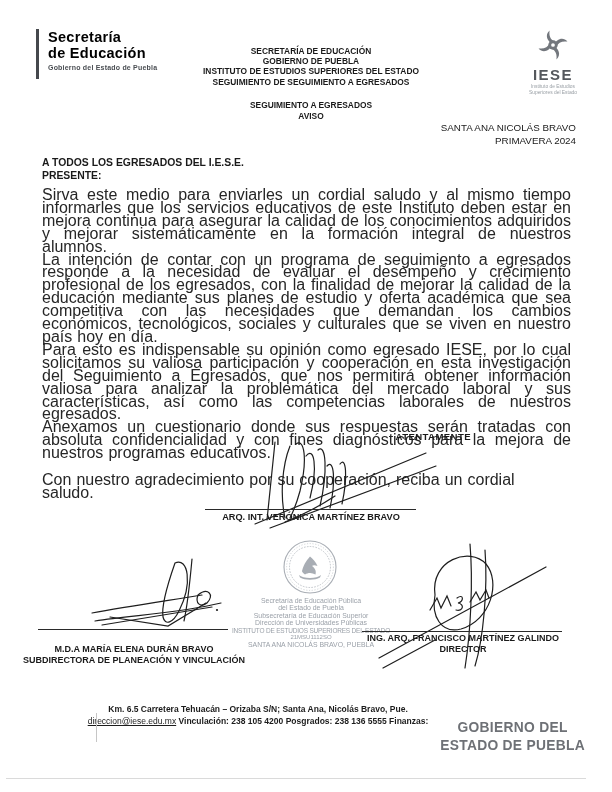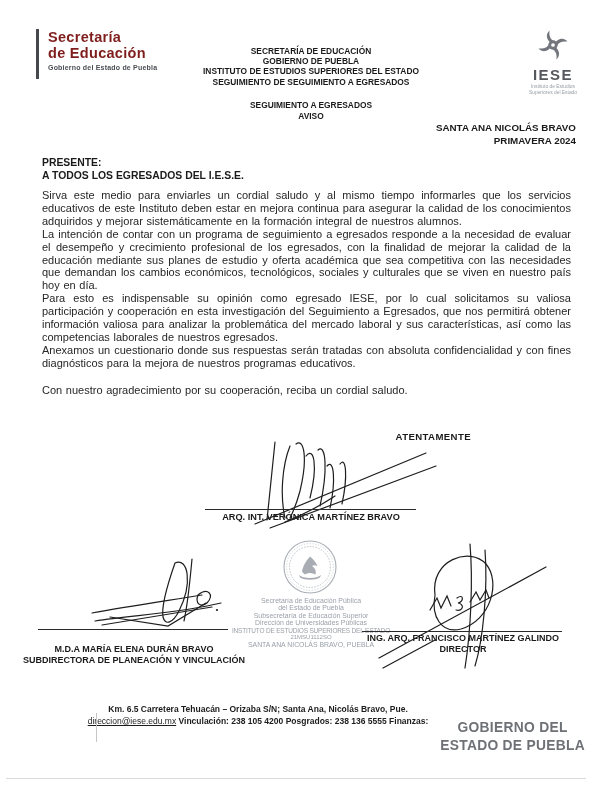--- a/index.html
+++ b/index.html
@@ -3,33 +3,33 @@
 <meta charset="utf-8">
 <style>
   html,body{margin:0;padding:0;background:#ffffff;}
   .page{
     position:relative;width:612px;height:792px;margin:0 auto;background:#ffffff;
     font-family:"Liberation Sans", sans-serif;color:#262626;overflow:hidden;
   }
   
   .brand-left{position:absolute;left:36px;top:29px;display:flex;gap:9px;}
   .brand-left .bar{width:3px;height:50px;background:#45484d;}
-  .brand-left .name{font-size:14.5px;font-weight:600;color:#7f1d1d;line-height:16px;letter-spacing:.3px;}
+  .brand-left .name{font-size:14.5px;font-weight:600;color:#000000;line-height:16px;letter-spacing:.3px;}
   .brand-left .sub{font-size:7px;font-weight:700;color:#4a4e53;margin-top:3px;letter-spacing:.2px;}
   .letterhead{position:absolute;left:151px;top:46px;width:320px;text-align:center;
     font-size:8.4px;font-weight:700;line-height:10.2px;color:#1a1a1a;}
   .letterhead-sub{position:absolute;left:151px;top:100px;width:320px;text-align:center;
     font-size:8.4px;font-weight:700;line-height:10.5px;color:#1a1a1a;}
   .brand-right{position:absolute;left:519px;top:28px;width:68px;text-align:center;}
   .brand-right .acronym{font-size:15px;font-weight:800;color:#55585d;letter-spacing:1.5px;line-height:15px;margin-top:5px;}
   .brand-right .caption{font-size:4.9px;color:#9aa0a6;line-height:5.8px;margin-top:2px;}
-  .dateline{position:absolute;right:36px;top:122px;text-align:right;font-weight:700;font-size:9.8px;line-height:12.5px;color:#1a1a1a;}
+  .dateline{position:absolute;right:36px;top:122px;text-align:right;font-weight:400;font-size:9.8px;line-height:12.5px;color:#1a1a1a;}
   
   .recipient{position:absolute;left:42px;top:157px;font-weight:700;font-size:10.4px;line-height:12.6px;color:#1a1a1a;}
-  .body-text{position:absolute;left:42px;top:189px;width:529px;font-size:11px;line-height:12.9px;
+  .body-text{position:absolute;left:42px;top:189px;width:529px;font-size:16px;line-height:12.9px;
     text-align:justify;color:#262626;word-spacing:.6px;}
   .body-text p{margin:0;}
   .body-text .closing{margin-top:14px;text-align:left;}
   .signoff{position:absolute;left:151px;top:431px;width:320px;text-align:right;font-weight:700;
     font-size:9.6px;letter-spacing:.4px;color:#1a1a1a;}
   
   .sig-svg{position:absolute;pointer-events:none;}
   .sigline{position:absolute;border-top:1.4px solid #2a2a2a;height:0;}
   .sigtext{position:absolute;text-align:center;font-weight:700;color:#1a1a1a;font-size:9.2px;line-height:10.6px;}
   
@@ -89,22 +89,22 @@
       <div>Superiores del Estado</div>
     </div>
   </div>
 
   <div class="dateline">
     <div>SANTA ANA NICOLÁS BRAVO</div>
     <div>PRIMAVERA 2024</div>
   </div>
 
   <div class="recipient">
+    <div>A TODOS LOS EGRESADOS DEL I.E.S.E.</div>
     <div>PRESENTE:</div>
-    <div>A TODOS LOS EGRESADOS DEL I.E.S.E.</div>
   </div>
 
   <div class="body-text">
     <p>Sirva este medio para enviarles un cordial saludo y al mismo tiempo informarles que los servicios educativos de este Instituto deben estar en mejora continua para asegurar la calidad de los conocimientos adquiridos y mejorar sistemáticamente en la formación integral de nuestros alumnos.</p>
     <p>La intención de contar con un programa de seguimiento a egresados responde a la necesidad de evaluar el desempeño y crecimiento profesional de los egresados, con la finalidad de mejorar la calidad de la educación mediante sus planes de estudio y oferta académica que sea competitiva con las necesidades que demandan los cambios económicos, tecnológicos, sociales y culturales que se viven en nuestro país hoy en día.</p>
     <p>Para esto es indispensable su opinión como egresado IESE, por lo cual solicitamos su valiosa participación y cooperación en esta investigación del Seguimiento a Egresados, que nos permitirá obtener información valiosa para analizar la problemática del mercado laboral y sus características, así como las competencias laborales de nuestros egresados.</p>
     <p>Anexamos un cuestionario donde sus respuestas serán tratadas con absoluta confidencialidad y con fines diagnósticos para la mejora de nuestros programas educativos.</p>
     <p class="closing">Con nuestro agradecimiento por su cooperación, reciba un cordial saludo.</p>
   </div>
 

